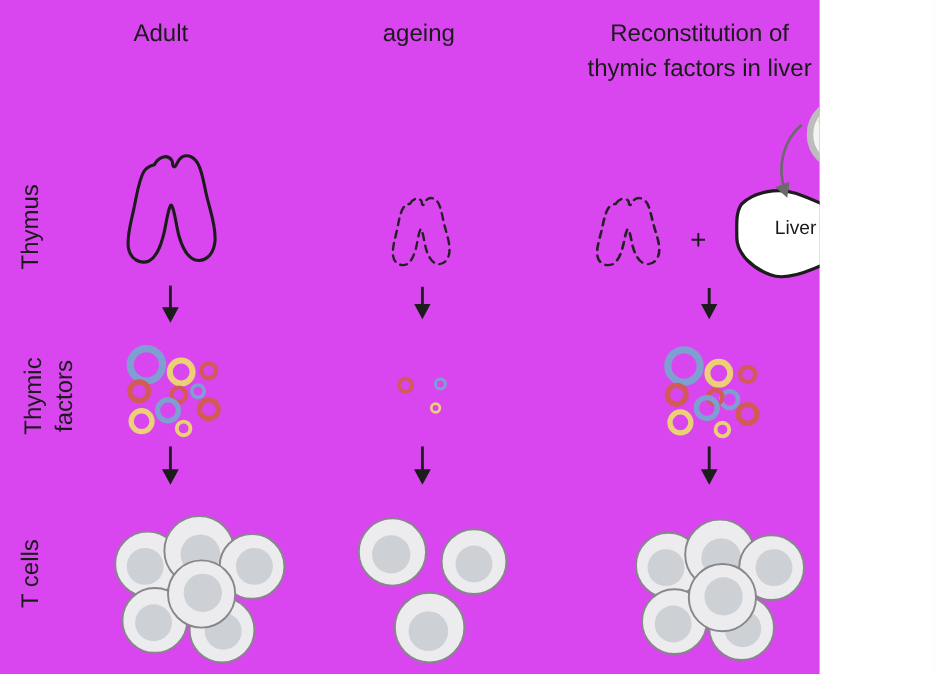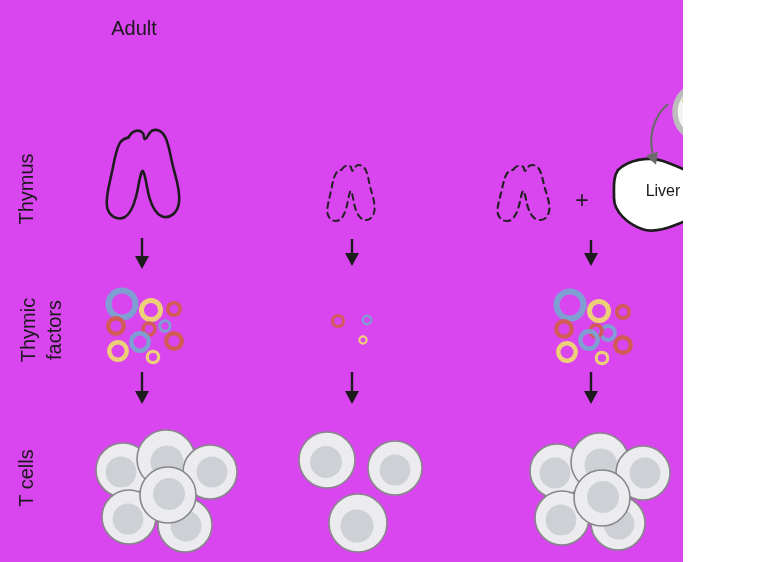--- a/index.html
+++ b/index.html
@@ -185,22 +185,25 @@
           <circle cx="603" cy="497" r="15.959999999999999" fill="#cdd0d4" stroke="none"></circle>
         </g>
       </g>
   </svg>
 
   <div class="col-header" style="left:134px">
     <div>Adult</div>
     <div></div>
   </div>
   <div class="col-header" style="left:349px">
+    <div>ageing</div>
   </div>
   <div class="col-header" style="left:583px">
+    <div>Reconstitution of</div>
+    <div>thymic factors in liver</div>
   </div>
 
   <div class="row-label" style="left:26px;top:189px">
     <div>Thymus</div>
   </div>
   <div class="row-label" style="left:41px;top:330px">
     <div>Thymic</div>
     <div>factors</div>
   </div>
   <div class="row-label" style="left:26px;top:478px">

